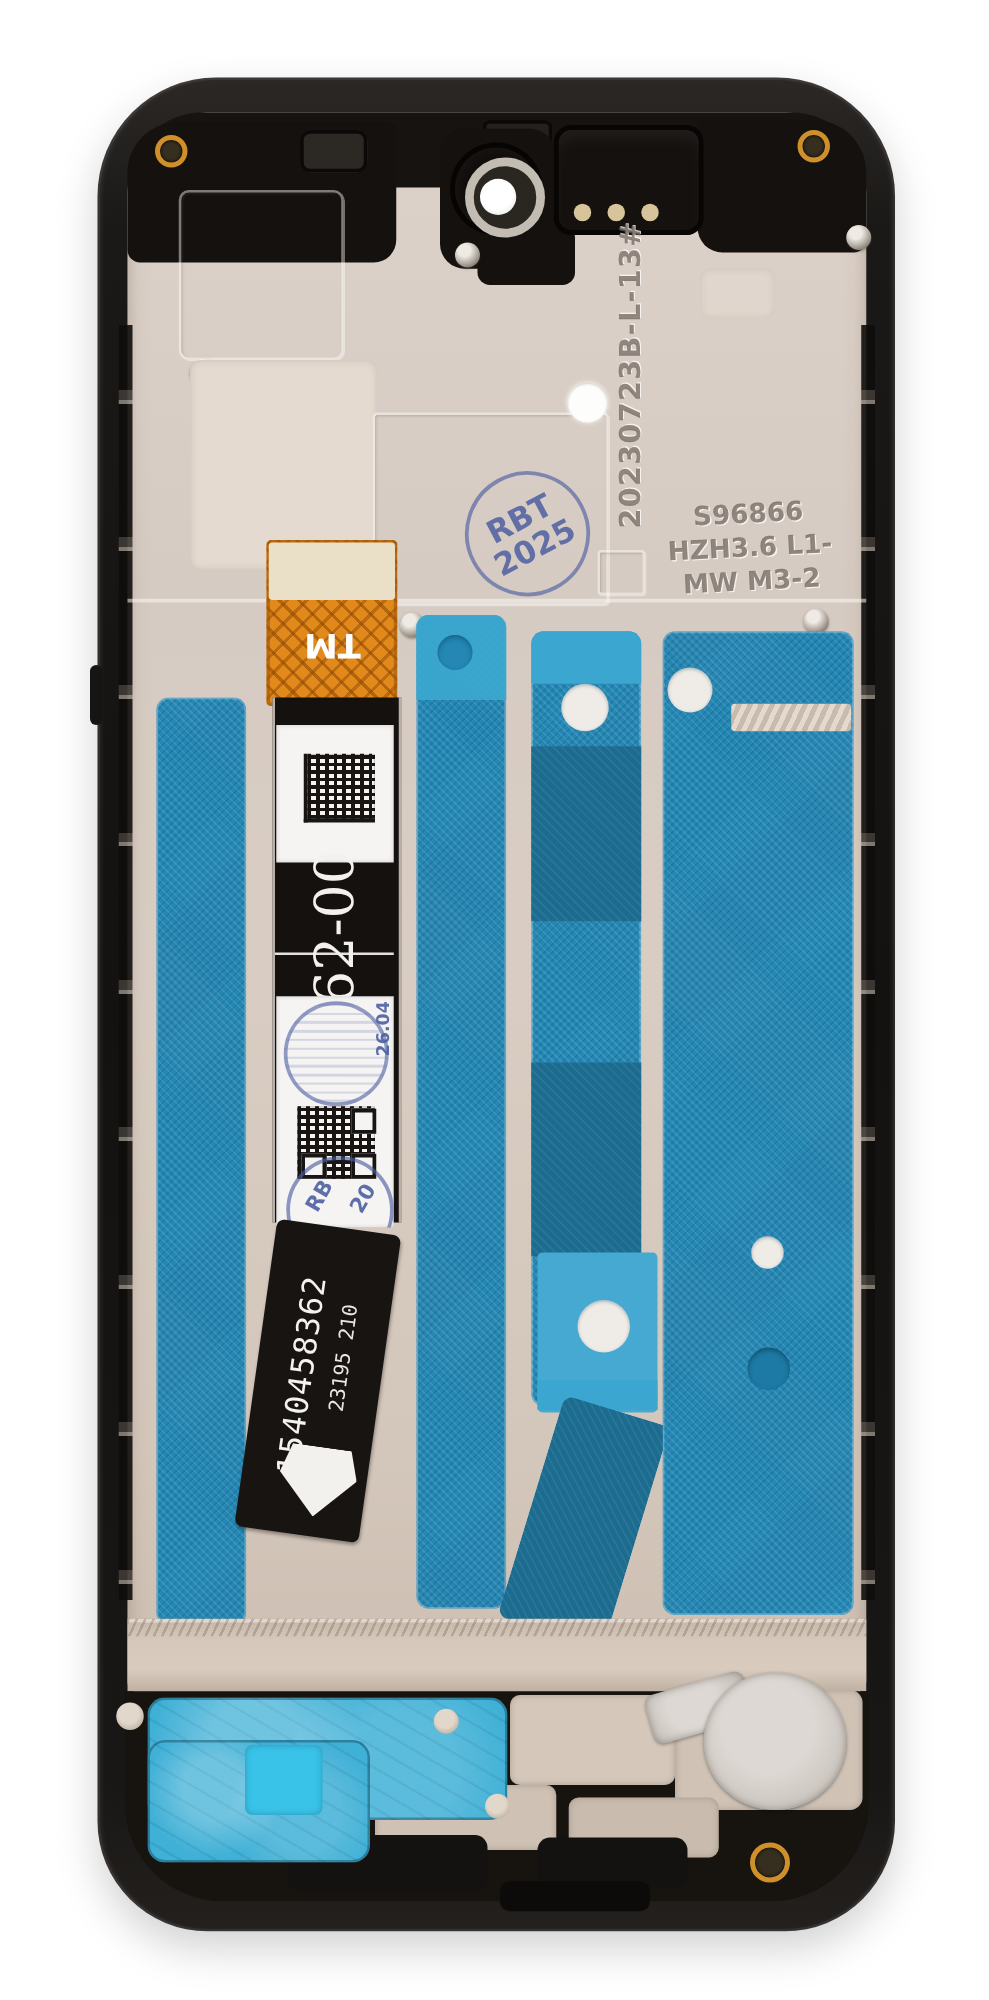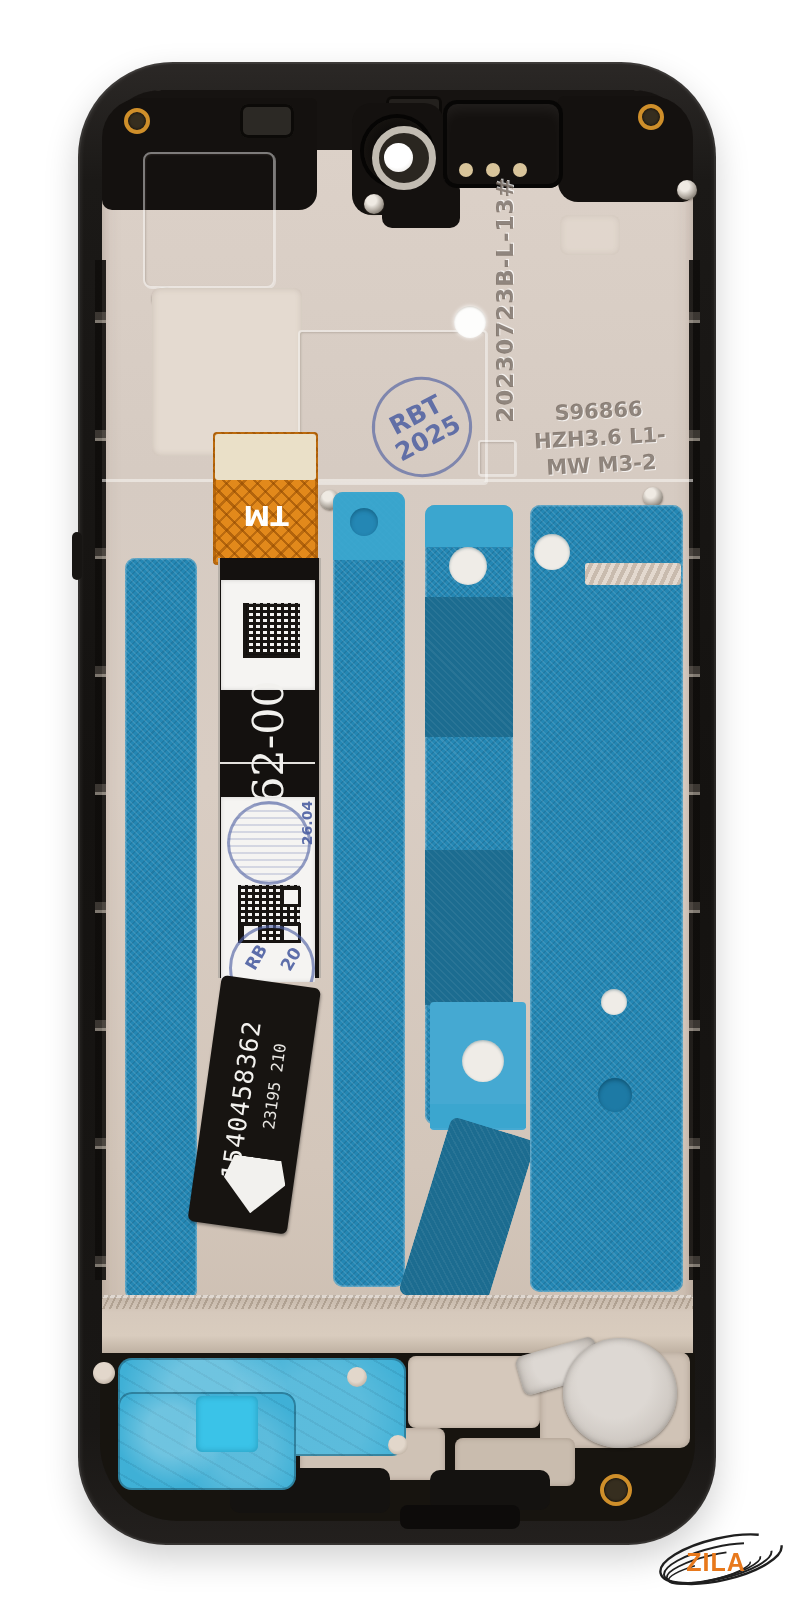--- a/index.html
+++ b/index.html
@@ -186,25 +186,14 @@
 
   <div class="abs foil" style="left:518px;top:1346px;width:82px;height:40px;border-radius:8px;transform:rotate(-16deg);"></div>
   <div class="abs foil" style="left:563px;top:1338px;width:114px;height:110px;border-radius:50%;"></div>
 
   <div class="abs boss" style="left:93px;top:1362px;width:22px;height:22px;"></div>
   <div class="abs boss" style="left:347px;top:1367px;width:20px;height:20px;"></div>
   <div class="abs boss" style="left:388px;top:1435px;width:20px;height:20px;"></div>
   <div class="abs goldring" style="left:600px;top:1474px;width:24px;height:24px;"></div>
   <div class="abs" style="left:400px;top:1505px;width:120px;height:24px;background:#0d0b0a;border-radius:8px;"></div>
 
-  <div class="abs" style="left:640px;top:1524px;width:151px;height:76px;">
-    <svg width="151" height="76" viewBox="0 0 151 76">
-      <g transform="rotate(-13 78 40)" fill="none" stroke="#1f1f1f">
-        <ellipse cx="82" cy="36" rx="62" ry="21" stroke-width="2.4" stroke-dasharray="250 80"></ellipse>
-        <ellipse cx="78" cy="39" rx="55" ry="16" stroke-width="2" stroke-dasharray="210 70"></ellipse>
-        <ellipse cx="73" cy="42" rx="48" ry="12" stroke-width="1.8" stroke-dasharray="170 70"></ellipse>
-        <ellipse cx="68" cy="45" rx="42" ry="9" stroke-width="1.5" stroke-dasharray="120 80"></ellipse>
-      </g>
-      <text x="76" y="47" text-anchor="middle" font-family="Liberation Sans, sans-serif" font-size="25" font-weight="bold" fill="#e8791c" letter-spacing="1">ZILA</text>
-    </svg>
-  </div>
 
 </div>
 
 </body></html>

